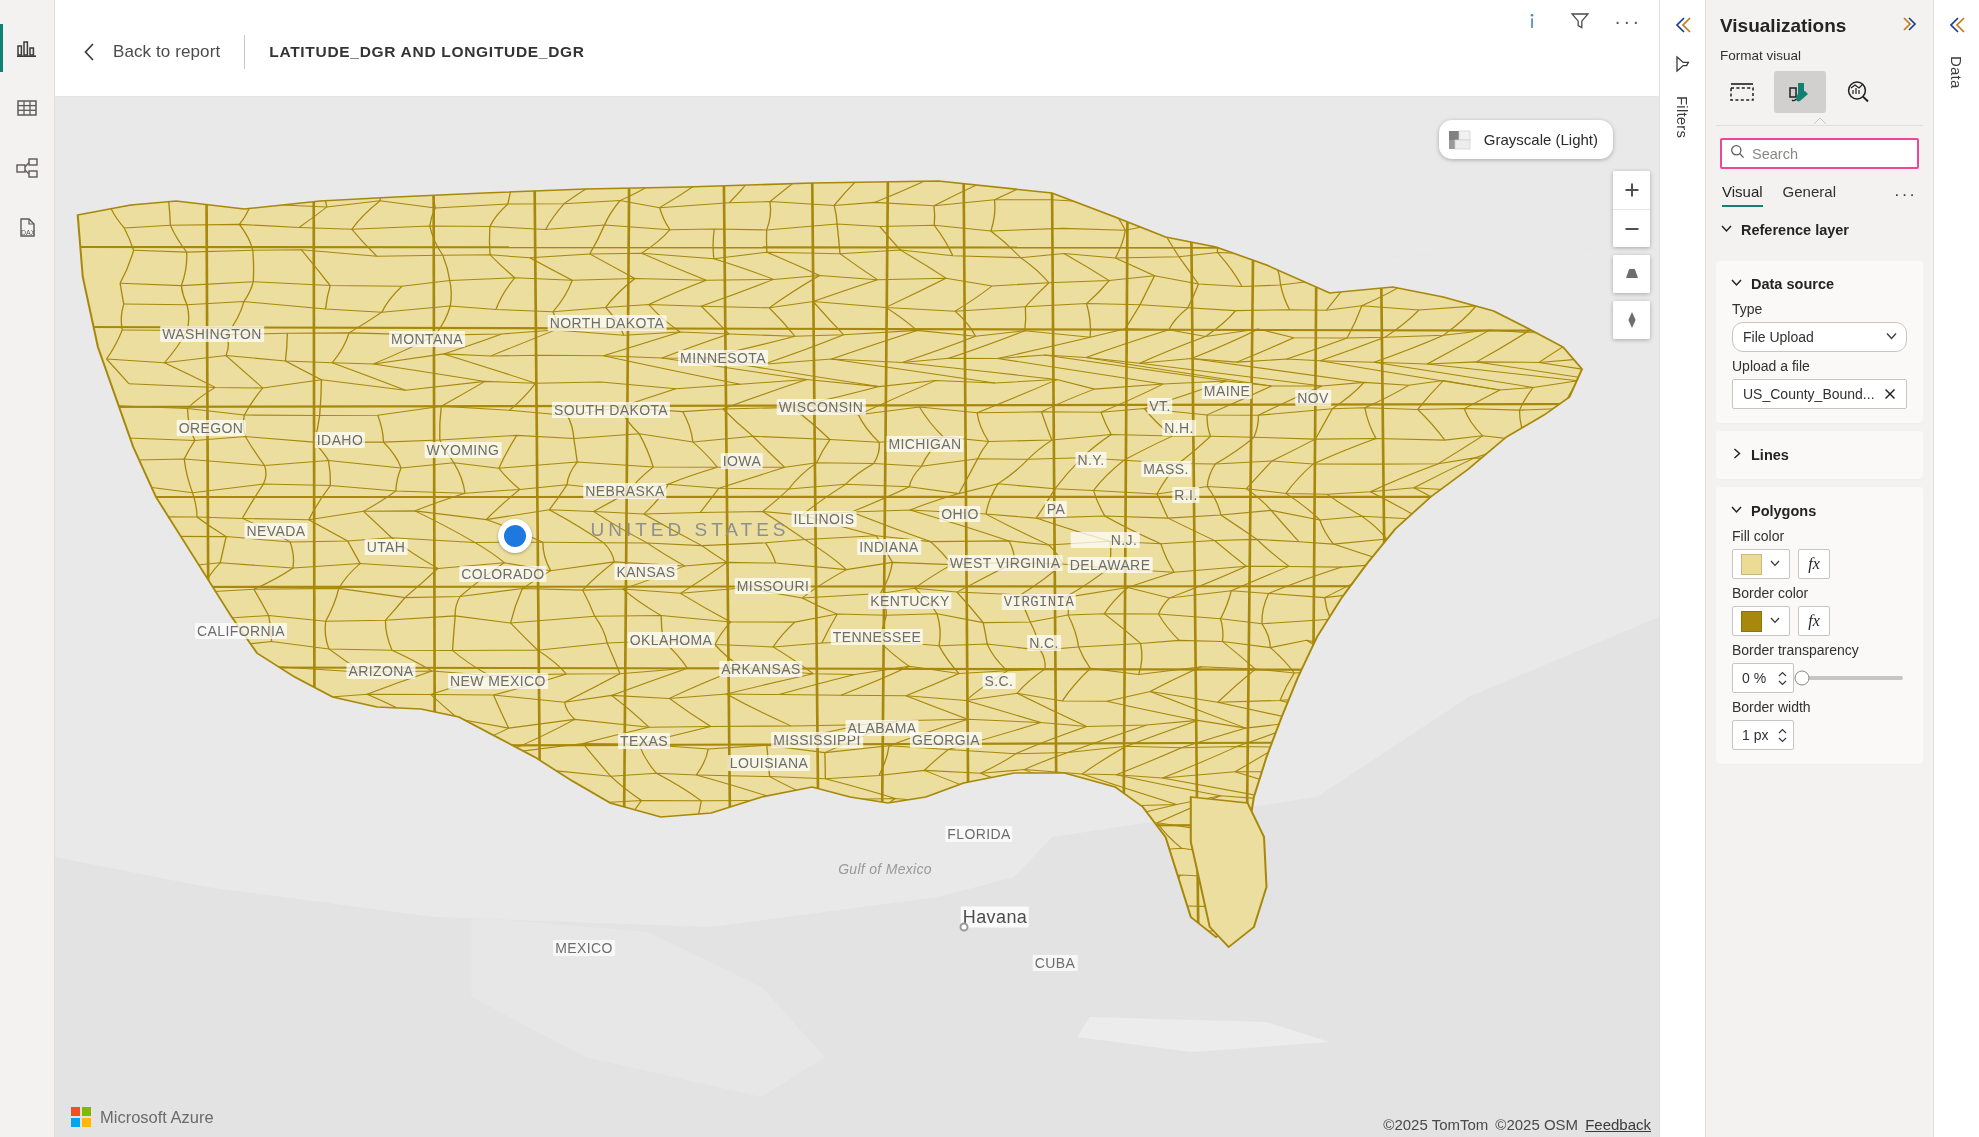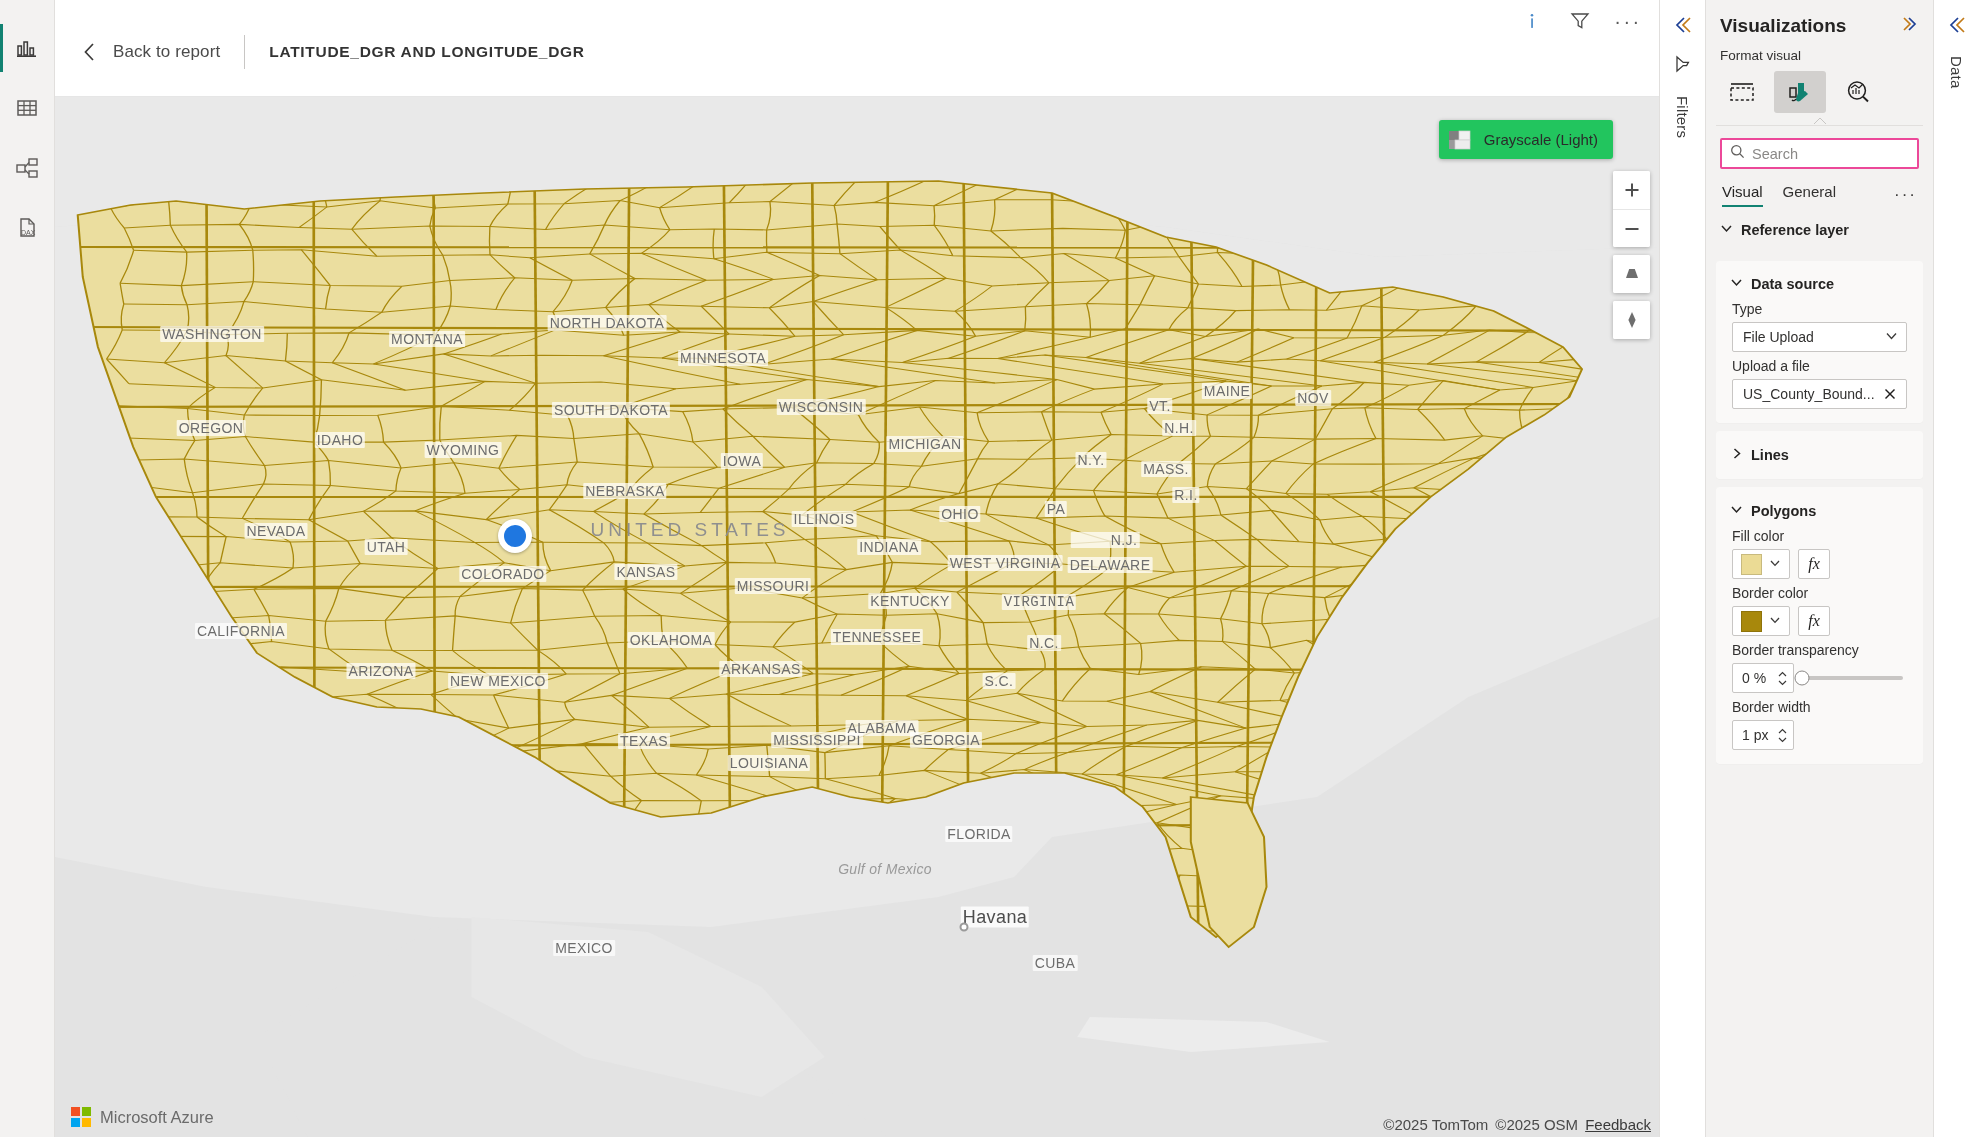--- a/index.html
+++ b/index.html
@@ -65,21 +65,21 @@
   .icon-btn { cursor: pointer; display:flex; align-items:center; justify-content:center; width:26px;height:26px;}
   .dots { letter-spacing: 2.5px; font-size: 20px; color: #5a5a5a; line-height: 10px; }
 
   
   .map-wrap { position: relative; flex: 1 1 auto; overflow: hidden; background: #e3e3e3; }
   .map-canvas { position: absolute; inset: 0; }
   .map-svg { position: absolute; inset: 0; width: 100%; height: 100%; display:block; }
 
   .map-style-pill {
     position: absolute; right: 46px; top: 23px;
-    background: #22c55e; border-radius: 3px;
+    background: #ffffff; border-radius: 13px;
     box-shadow: 0 1px 4px rgba(0,0,0,.28);
     height: 39px; display: flex; align-items: center;
     padding: 0 15px 0 9px; gap: 12px; cursor: pointer;
   }
   .style-swatch { width: 24px; height: 24px; display:block; }
   .style-label { font-size: 15px; color: #2b2b2b; }
 
   .zoom-ctrls {
     position: absolute; right: 9px; top: 74px;
     display: flex; flex-direction: column; gap: 0;
@@ -215,21 +215,21 @@
     background: #faf9f8; margin: 8px 10px; border-radius: 3px;
     padding: 4px 0 14px 0;
     box-shadow: 0 .3px 0 rgba(0,0,0,.06);
   }
   .card.collapsed { padding-bottom: 4px; }
   .field-label { font-size: 14px; color: #323130; padding: 6px 16px 5px 16px; }
   .ctl-row { display: flex; align-items: center; gap: 8px; padding: 0 16px; }
 
   .dropdown {
     flex: 1 1 auto; height: 30px; background: #fff; border: 1px solid #c8c6c4;
-    border-radius: 2px; display: flex; align-items: center; justify-content: space-between;
+    border-radius: 11px; display: flex; align-items: center; justify-content: space-between;
     padding: 0 8px 0 10px; cursor: pointer;
   }
   .dropdown span { font-size: 14px; color: #323130; overflow:hidden; white-space:nowrap; text-overflow: ellipsis;}
   .file-box {
     flex: 1 1 auto; height: 30px; background: #fff; border: 1px solid #c8c6c4;
     border-radius: 2px; display: flex; align-items: center; justify-content: space-between;
     padding: 0 6px 0 10px;
   }
   .file-box span { font-size: 14px; color: #323130; overflow:hidden; white-space:nowrap; }
   .x-btn { cursor: pointer; padding: 2px 3px; display:flex; }

